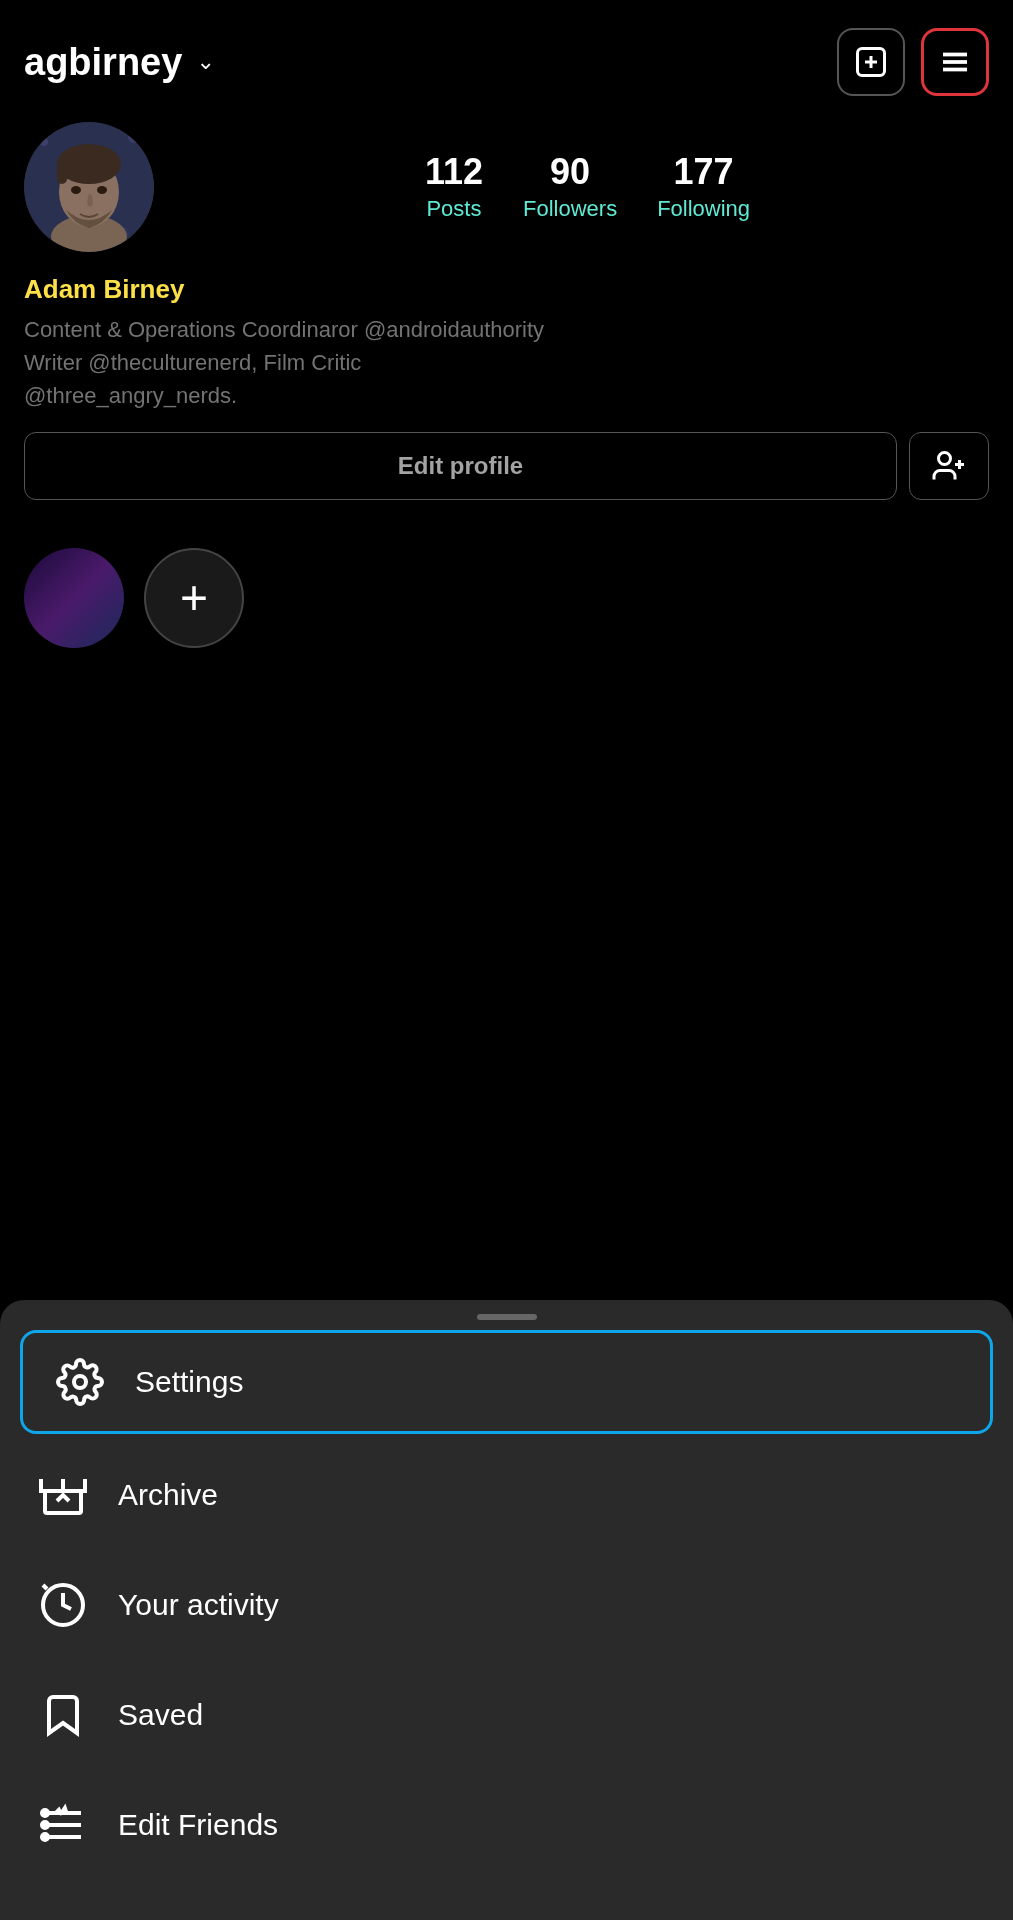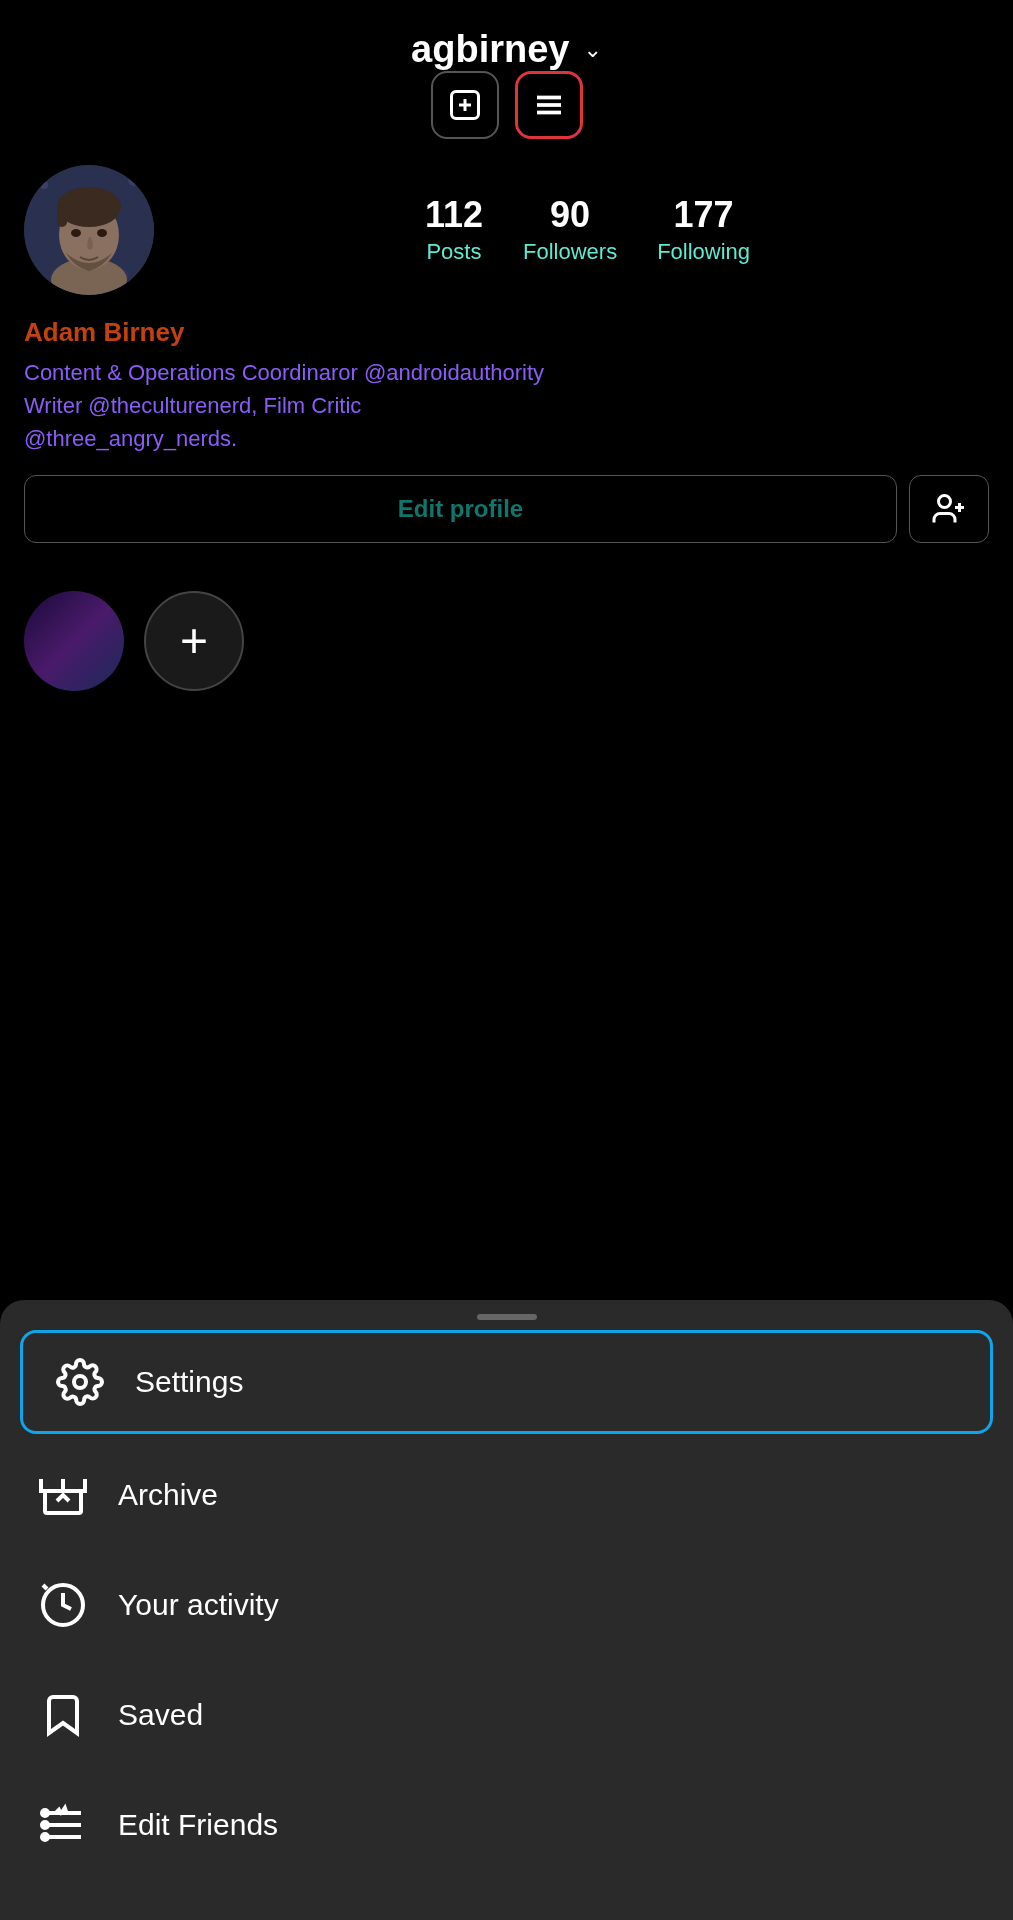--- a/index.html
+++ b/index.html
@@ -12,21 +12,20 @@
       color: #fff;
       overflow-x: hidden;
     }
 
     
     .header {
       display: flex;
       align-items: center;
       justify-content: space-between;
       padding: 28px 24px 16px 24px;
-      flex-direction: column;
     }
 
     .header-left {
       display: flex;
       align-items: center;
       gap: 10px;
     }
 
     .username {
       font-size: 38px;
@@ -133,44 +132,44 @@
     }
 
     
     .bio-section {
       margin-bottom: 20px;
     }
 
     .display-name {
       font-size: 26px;
       font-weight: 700;
-      color: #c2410c;
+      color: #fde047;
       margin-bottom: 8px;
     }
 
     .bio-text {
       font-size: 22px;
-      color: #8b5cf6;
+      color: #737373;
       line-height: 1.5;
     }
 
     
     .action-buttons {
       display: flex;
       gap: 12px;
       margin-bottom: 28px;
     }
 
     .edit-profile-btn {
       flex: 1;
       height: 68px;
       border: 1.5px solid #555;
       border-radius: 12px;
       background: transparent;
-      color: #0f766e;
+      color: #a3a3a3;
       font-size: 24px;
       font-weight: 600;
       cursor: pointer;
       display: flex;
       align-items: center;
       justify-content: center;
     }
 
     .add-person-btn {
       width: 80px;

